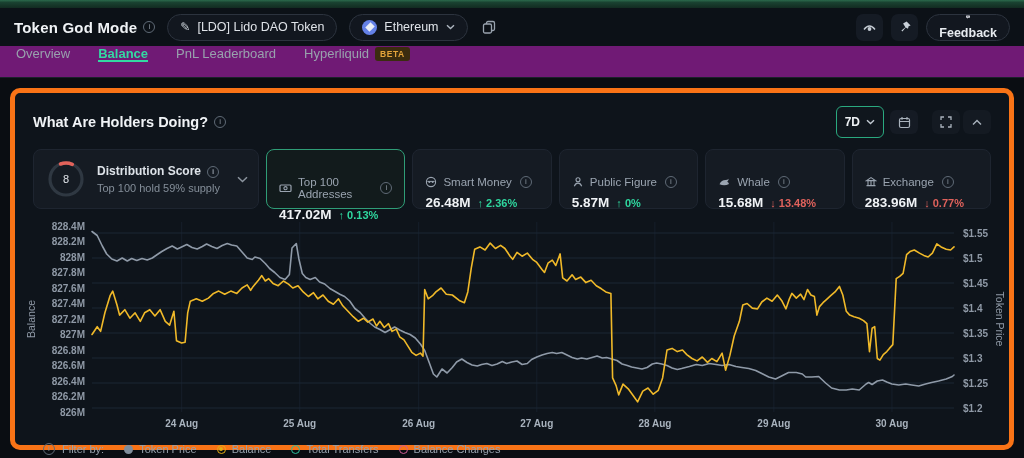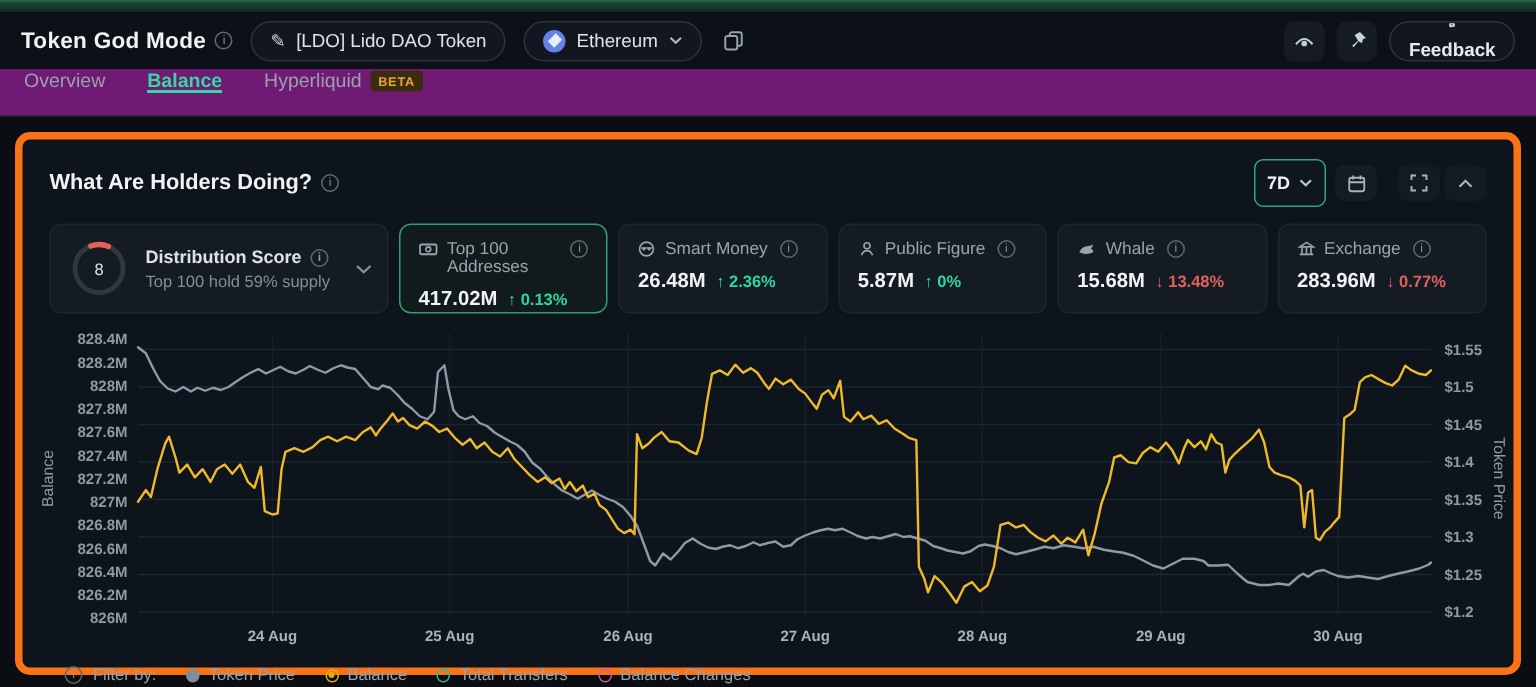--- a/index.html
+++ b/index.html
@@ -55,21 +55,21 @@
   
   .stats-row { display:flex; gap:7px; padding:0 6px; }
   .dist-card { width:226px; flex:none; background:#151b23; border:1px solid #1e2530; border-radius:8px;
                height:60px; display:flex; align-items:center; gap:11px; padding:0 10px 0 12px; cursor:pointer; }
   .dist-text { flex:1; }
   .dist-label-row { display:flex; align-items:flex-end; font-size:12px; font-weight:bold; color:#dde2e8; }
   .dist-sub { font-size:11px; color:#848e99; margin-top:4px; }
   .stat-card { flex:1; background:#151b23; border:1px solid #1e2530; border-radius:8px; height:60px;
                padding:10px 12px 0; cursor:pointer; }
   .stat-card.selected { border-color:#2f9d77; background:#121b1c; }
-  .stat-head { display:flex; gap:6px; font-size:11.5px; color:#9aa4b0; }
+  .stat-head { display:flex; align-items:center; gap:6px; font-size:11.5px; color:#9aa4b0;margin-top:16px; }
   .stat-head .info { margin-left:2px; }
   .stat-value-row { display:flex; align-items:baseline; gap:7px; margin-top:7px; }
   .stat-value { font-size:13.5px; font-weight:bold; color:#f0f3f6; }
   .delta { font-size:11px; font-weight:bold; }
   .delta.up { color:#2fd79f; }
   .delta.down { color:#e0625c; }
   .s-icon { display:inline-flex; flex:none; }
 
   
   .chart-wrap { margin-top:7px; }
@@ -138,20 +138,23 @@
     <span>Feedback</span>
   </button>
 </header>
 
 <nav class="tabs">
   <div class="tab">
       <span>Overview</span>
     </div>
   <div class="tab active">
       <span>Balance</span>
+    </div>
+  <div class="tab">
+      <span>PnL Leaderboard</span>
     </div>
   <div class="tab">
     <span>Hyperliquid</span>
     <span class="beta">BETA</span>
   </div>
 </nav>
 
 <section class="card">
 
   <div class="card-head">

